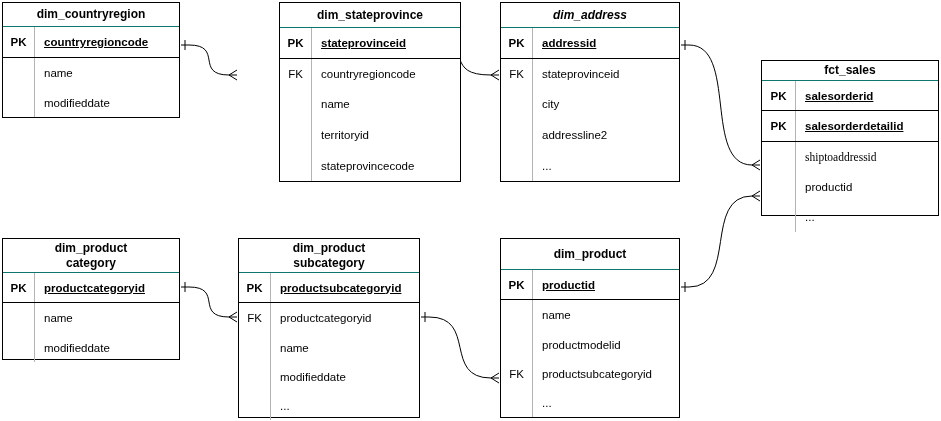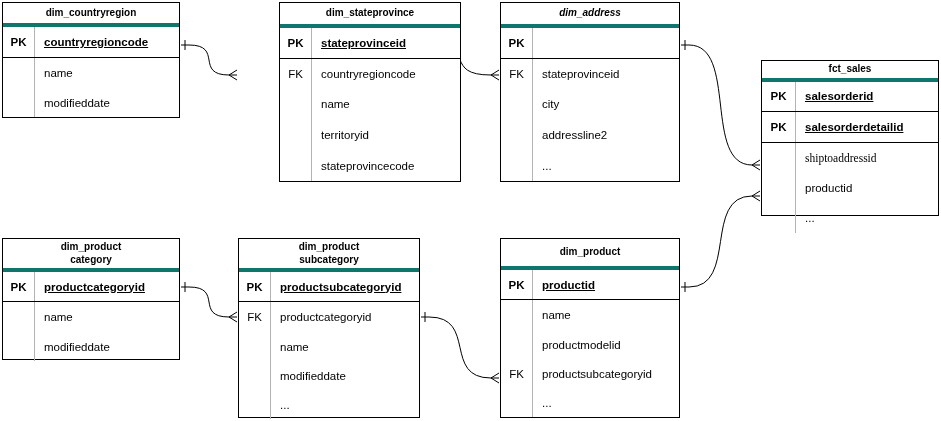--- a/index.html
+++ b/index.html
@@ -26,26 +26,26 @@
   .entity {
     position: absolute;
     box-sizing: border-box;
     border: 1px solid #000000;
     background: #ffffff;
     display: flex;
     flex-direction: column;
   }
   .entity-header {
     box-sizing: border-box;
-    border-bottom: 4px solid #0f766e;
+    border-bottom: 1px solid #0f766e;
     display: flex;
     align-items: center;
     justify-content: center;
     text-align: center;
-    font-size: 10px;
+    font-size: 12px;
     font-weight: bold;
     color: #000000;
     line-height: 1.25;
     white-space: pre-line;
     padding: 2px 4px;
   }
   .pk-block {
     box-sizing: border-box;
     border-bottom: 1px solid #000000;
     display: flex;
@@ -214,20 +214,21 @@
             <div class="nameslot" style="height: 31px;">territoryid</div>
             <div class="nameslot" style="height: 31px;">stateprovincecode</div>
           </div>
         </div>
       </div>
       <div class="entity" style="left: 500px; top: 2px; width: 180px; height: 180px;">
         <div class="entity-header" style="height: 27px; font-style: italic;">dim_address</div>
         <div class="pk-block">
           <div class="row pkrow" style="height: 30px;">
             <div class="key-cell" style="width: 32px;">PK</div>
+            <div class="name-cell">addressid</div>
           </div>
         </div>
         <div class="attr-block">
           <div class="key-col" style="width: 32px;">
             <div class="keyslot" style="height: 30px;">FK</div>
             <div class="keyslot" style="height: 30px;"></div>
             <div class="keyslot" style="height: 31px;"></div>
             <div class="keyslot" style="height: 31px;"></div>
           </div>
           <div class="name-col">

